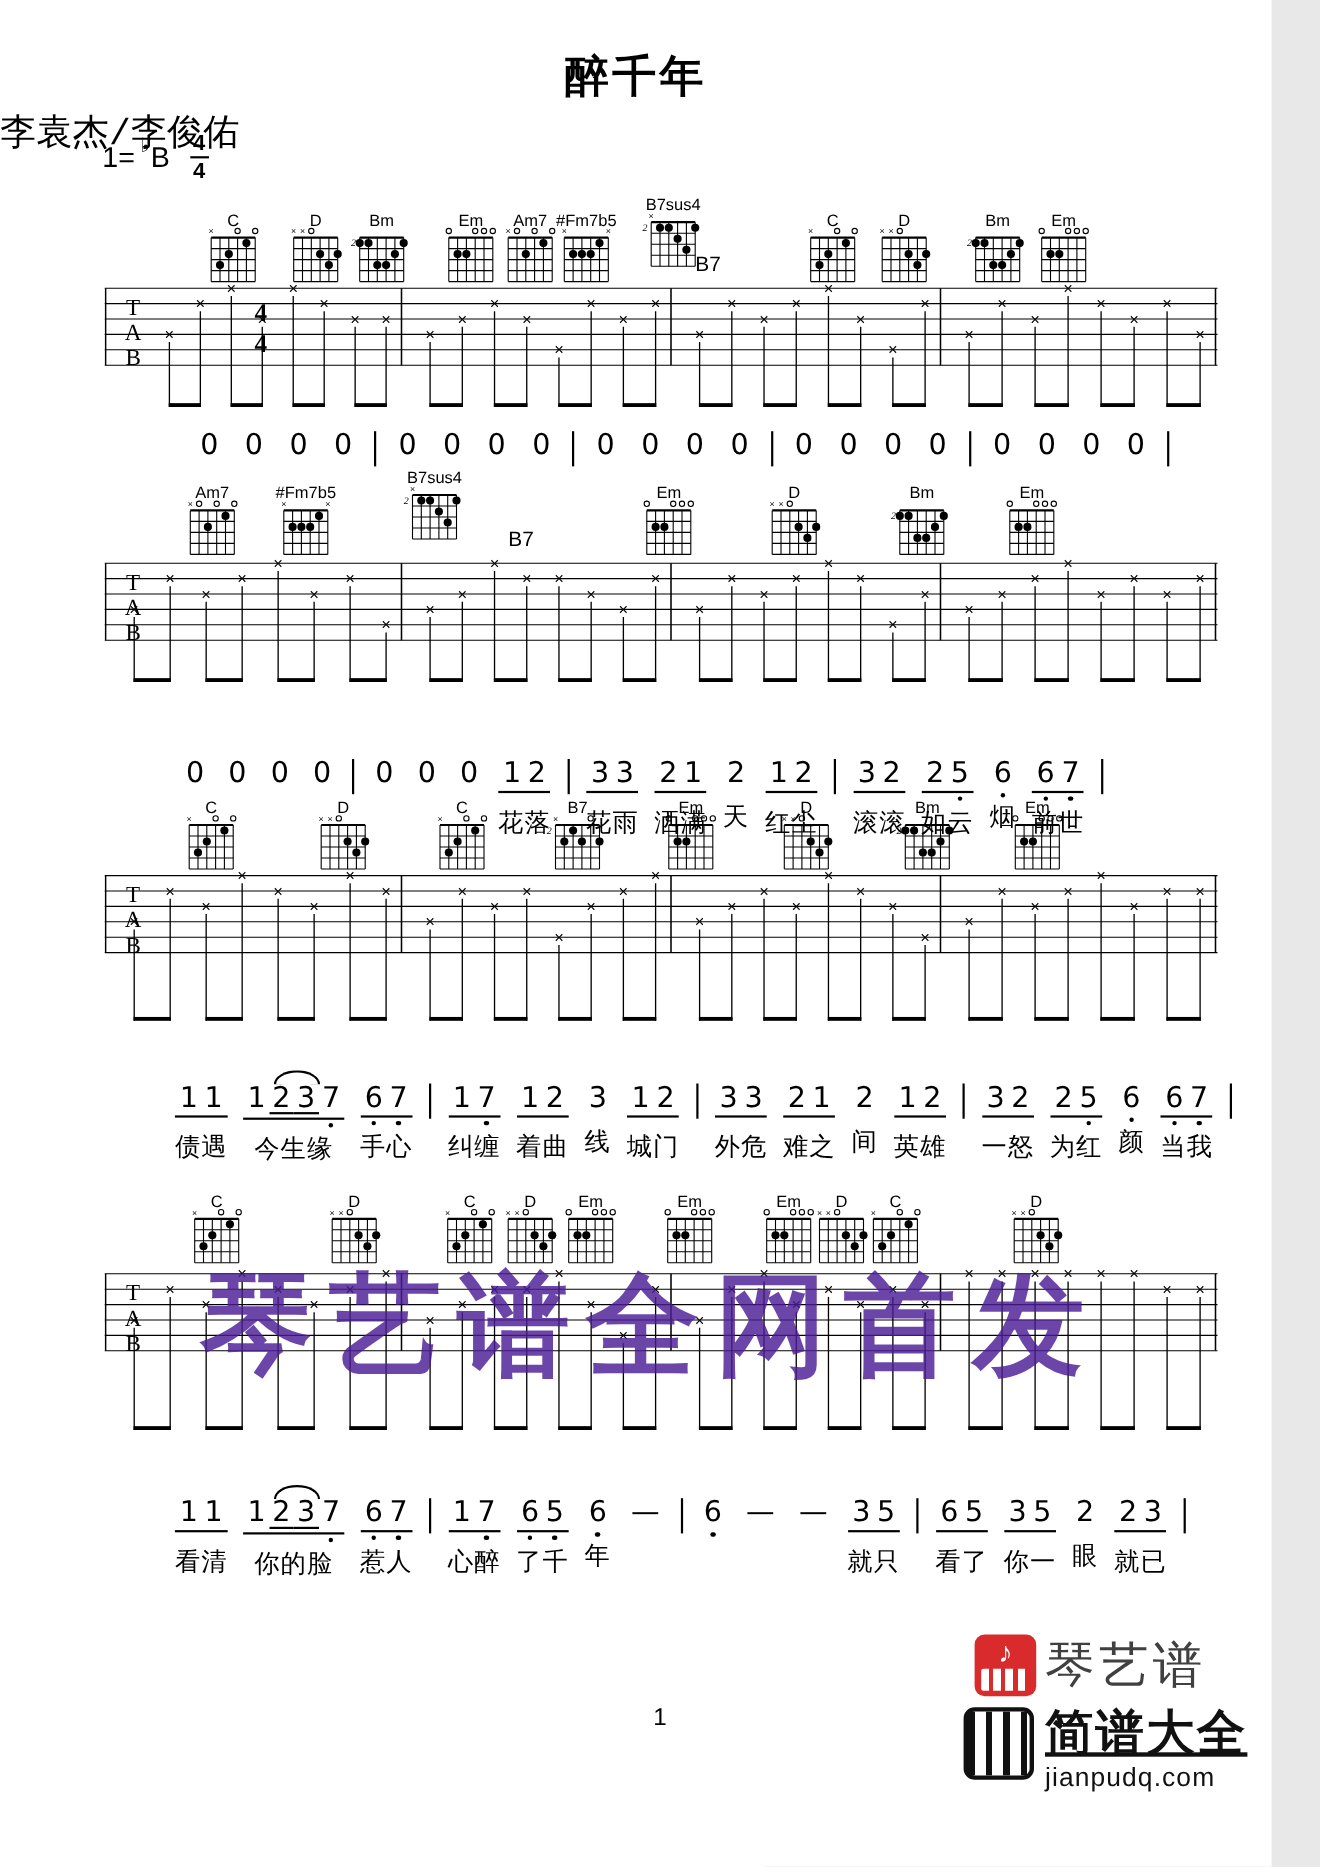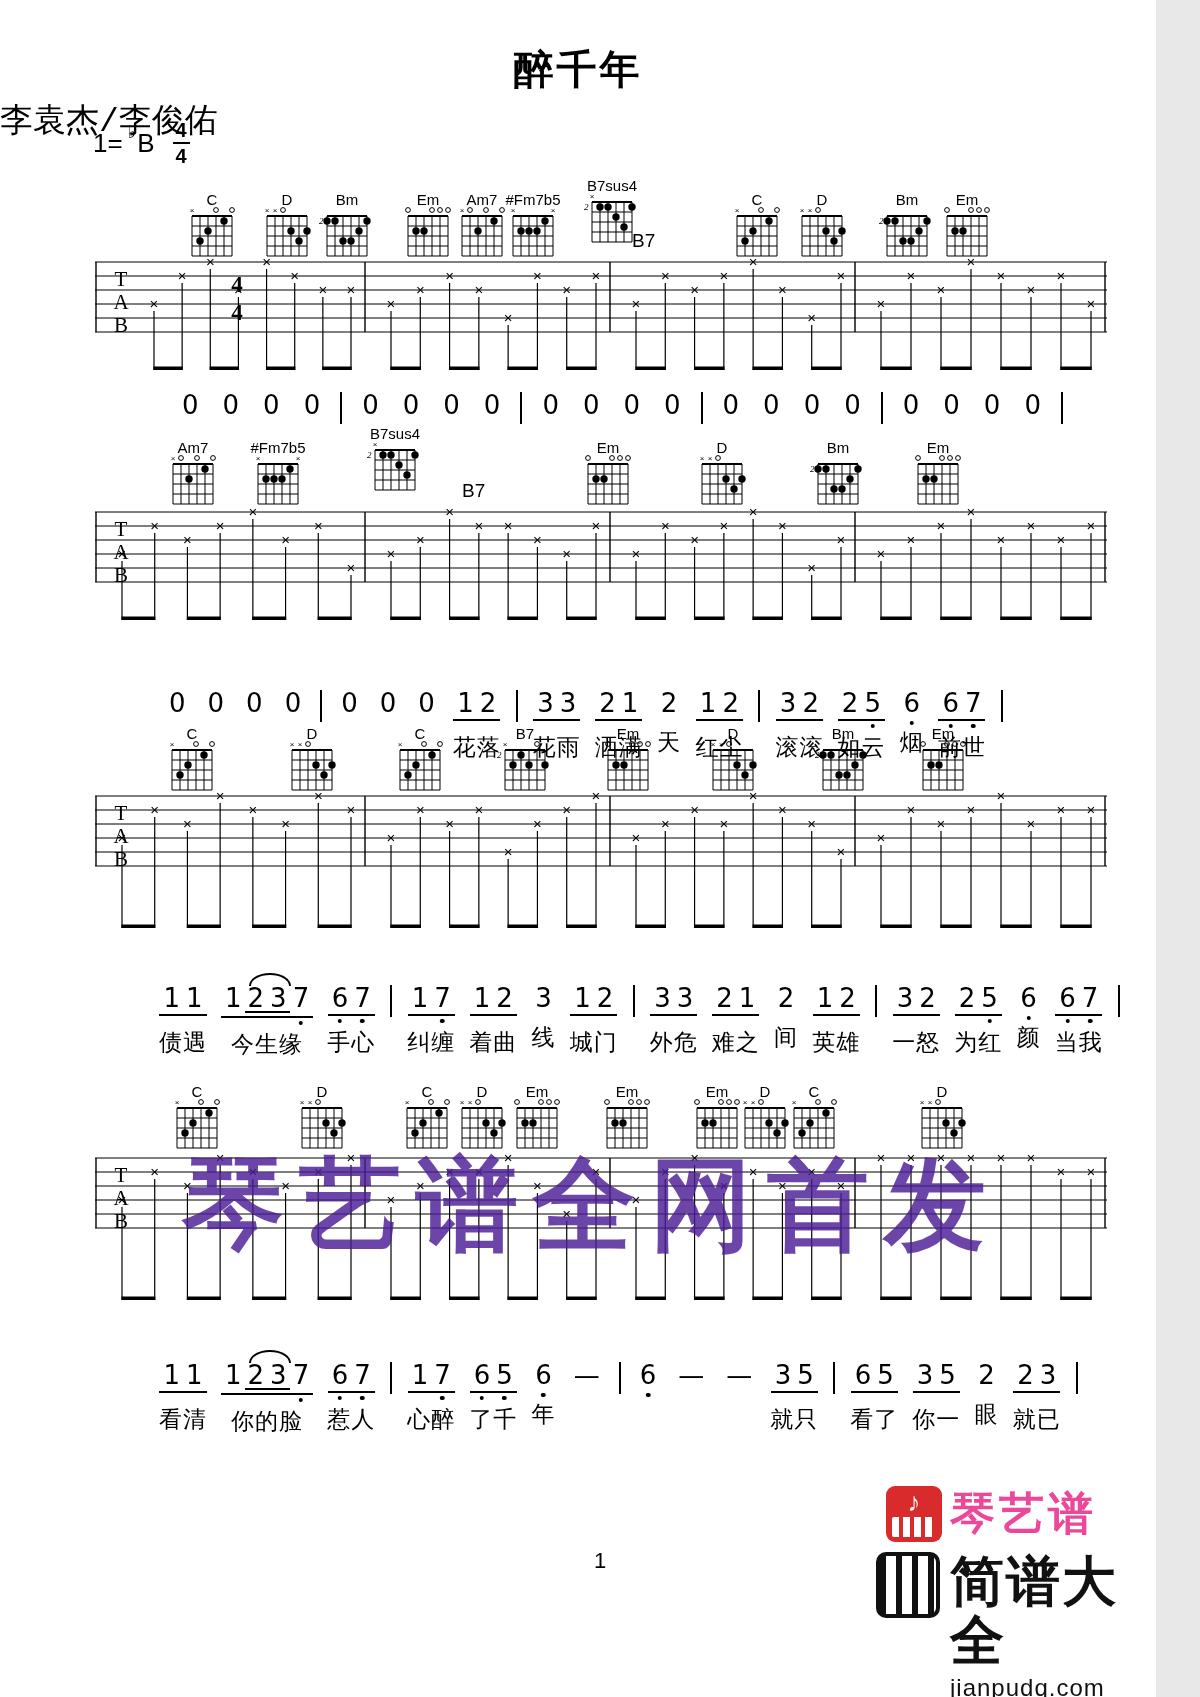--- a/index.html
+++ b/index.html
@@ -42,27 +42,27 @@
              font-family:"Liberation Serif",serif;white-space:nowrap;}
 
   .pagenum{position:absolute;left:0;top:1548px;width:1200px;text-align:center;font-size:22px;}
 
   .redlogo{position:absolute;left:886px;top:1484px;display:flex;align-items:center;gap:8px;}
   .redlogo .ricon{width:56px;height:56px;background:#d92b2b;border-radius:9px;position:relative;flex:none;}
   .redlogo .ricon .note{position:absolute;top:1px;left:0;width:100%;text-align:center;
                         color:#fff;font-size:26px;line-height:30px;}
   .redlogo .ricon .keys{position:absolute;bottom:5px;left:6px;right:6px;height:20px;
       background:repeating-linear-gradient(90deg,#fff 0 7px,#d92b2b 7px 11px);border-radius:2px;}
-  .redlogo .rtext{font-size:45px;font-weight:700;color:#ec4899;letter-spacing:4px;}
+  .redlogo .rtext{font-size:45px;font-weight:400;color:#404040;letter-spacing:4px;}
 
   .sitelogo{position:absolute;left:876px;top:1552px;display:flex;align-items:flex-start;gap:10px;}
   .sitelogo .kicon{width:56px;height:58px;border:4px solid #111;border-radius:10px;flex:none;
       background:repeating-linear-gradient(90deg,#111 0 6px,#fff 6px 16px);}
   .sitelogo .col{display:flex;flex-direction:column;}
-  .sitelogo .big{font-size:54px;font-weight:700;color:#111;letter-spacing:2px;line-height:1.1;}
+  .sitelogo .big{font-size:44px;font-weight:700;color:#111;letter-spacing:2px;line-height:1.1;text-decoration:underline;}
   .sitelogo .dom{font-size:24px;color:#111;margin-top:3px;letter-spacing:1px;}
 </style>
 </head>
 <body>
 
 <div class="page">
 
   <div class="title">醉千年</div>
   <div class="artist">李袁杰/李俊佑</div>
 

